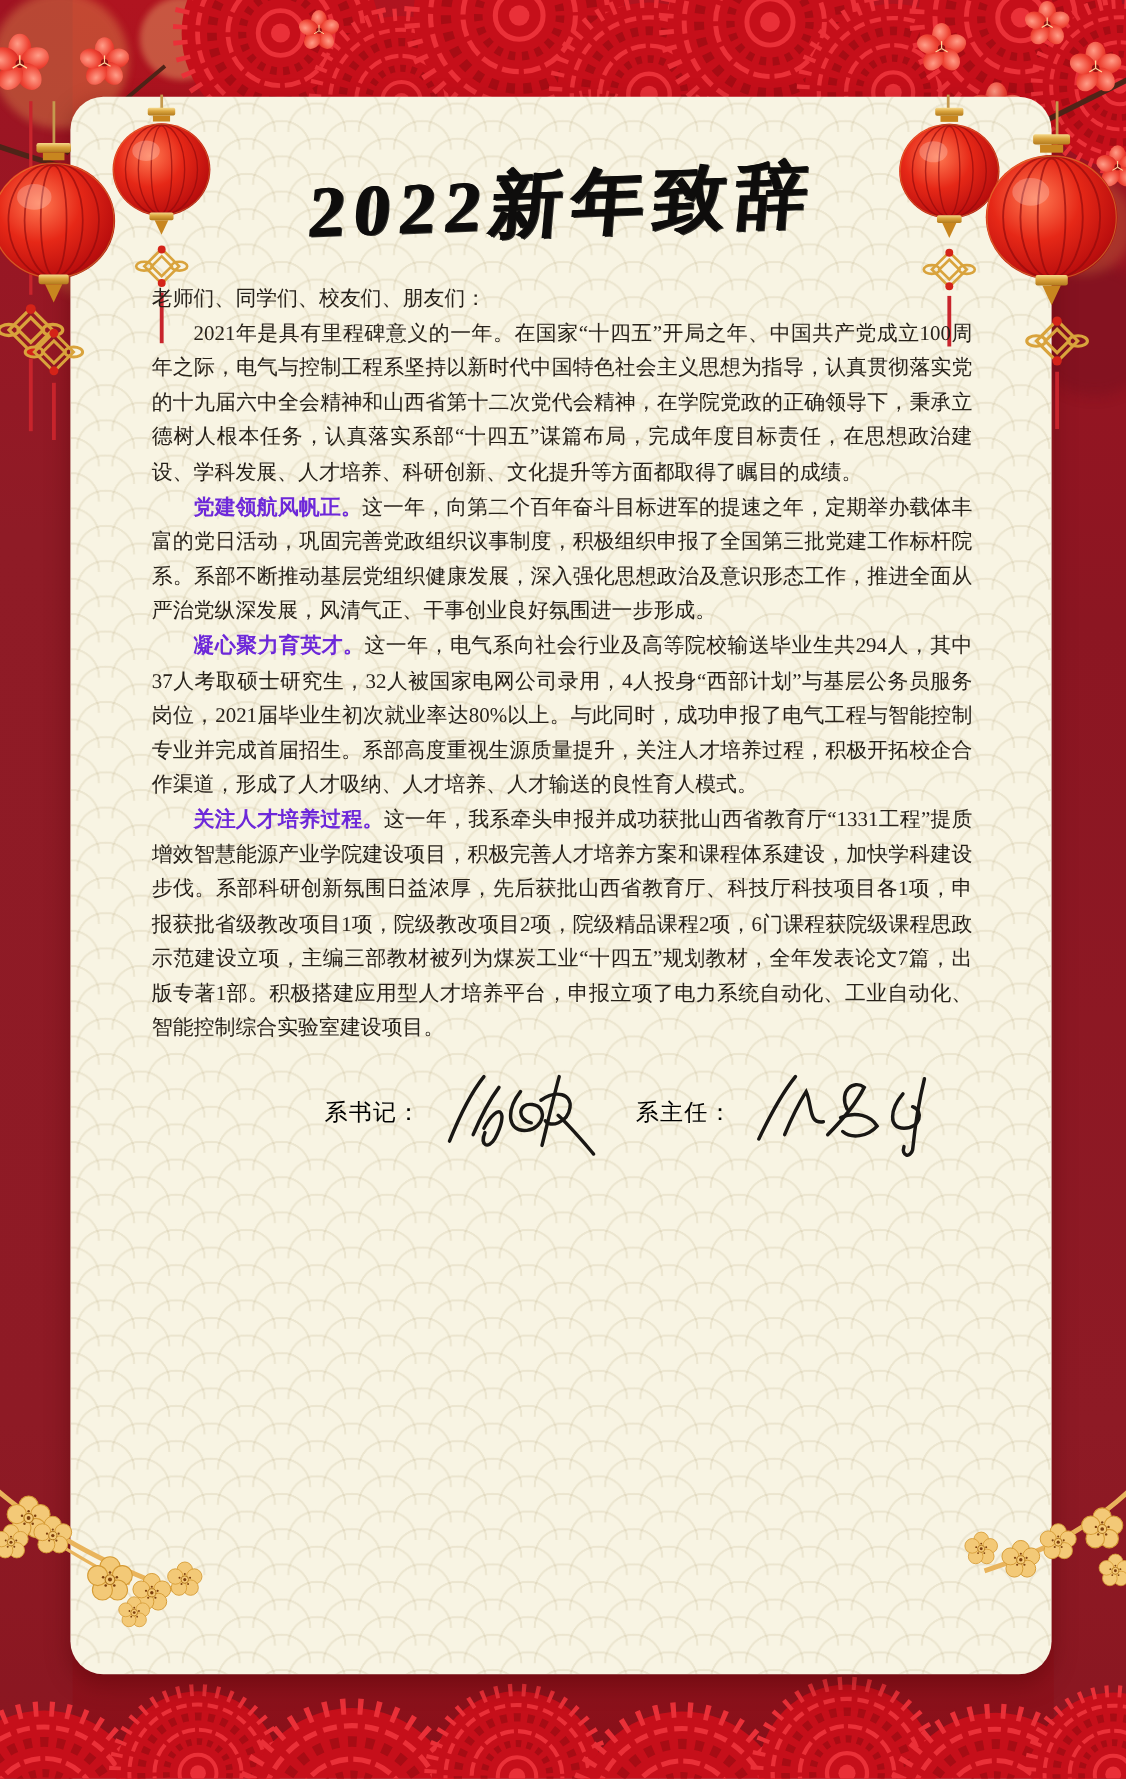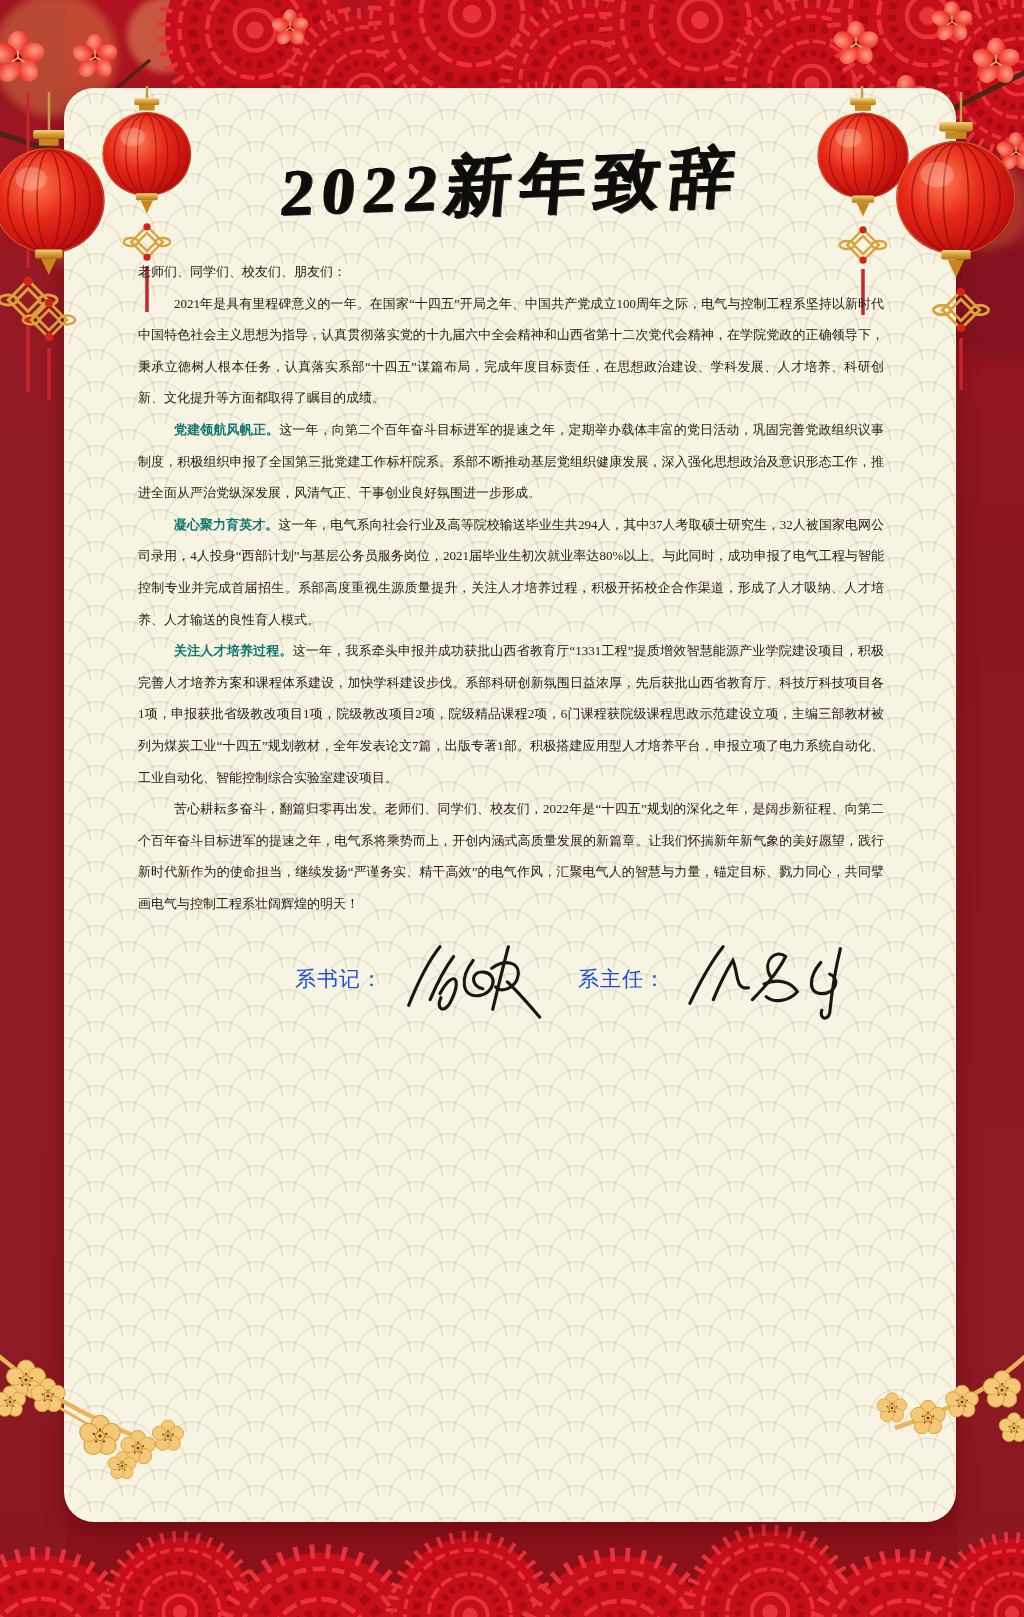--- a/index.html
+++ b/index.html
@@ -15,27 +15,27 @@
   .paper{position:absolute;left:64px;top:88px;width:892px;height:1434px;border-radius:30px;
          background:#f8f4e3;box-shadow:0 8px 22px rgba(70,0,0,.4);overflow:hidden;}
   .paper::before{content:"";position:absolute;inset:0;border-radius:inherit;pointer-events:none;
      background:
        radial-gradient(circle at 50% 100%,transparent 55%,rgba(186,170,128,.20) 56%,rgba(186,170,128,.20) 59%,transparent 60%) 0 0/64px 32px repeat,
        radial-gradient(circle at 50% 100%,transparent 55%,rgba(186,170,128,.20) 56%,rgba(186,170,128,.20) 59%,transparent 60%) 32px 16px/64px 32px repeat;}
   .paper-inner{position:relative;z-index:2;padding:42px 72px 0 74px;}
   .title{margin:10px 0 26px 0;text-align:center;font-size:66px;font-weight:bold;color:#0e0d0c;
          letter-spacing:8px;transform:skewX(-7deg) rotate(-2deg);
          text-shadow:1px 0 0 #0e0d0c,2px 1px 0 rgba(14,13,12,.85);}
-  .bodytext{color:#27211a;font-size:13px;line-height:31.6px;text-align:justify;}
+  .bodytext{color:#27211a;font-size:19px;line-height:31.6px;text-align:justify;}
   .salutation{margin:0;}
   .para{margin:0;text-indent:2em;}
-  .para b{font-weight:bold;color:#0f766e;margin-left:10px;}
+  .para b{font-weight:bold;color:#6d28d9;}
   .sig-row{display:flex;align-items:center;justify-content:flex-end;gap:10px;
            margin:16px 18px 0 0;height:88px;}
-  .sig-label{font-size:21px;color:#1d4ed8;letter-spacing:1px;white-space:nowrap;}
+  .sig-label{font-size:21px;color:#000000;letter-spacing:1px;white-space:nowrap;}
   .sig svg,svg.sig{display:block;}
 </style>
 </head>
 <body>
 
 <div class="page">
 
   <div class="strip-left"></div>
   <div class="strip-right"></div>
 
@@ -183,21 +183,20 @@
 
   <div class="paper">
     <div class="paper-inner">
       <div class="title">2022新年致辞</div>
       <div class="bodytext">
         <p class="salutation">老师们、同学们、校友们、朋友们：</p>
         <p class="para"><b></b><span>2021年是具有里程碑意义的一年。在国家“十四五”开局之年、中国共产党成立100周年之际，电气与控制工程系坚持以新时代中国特色社会主义思想为指导，认真贯彻落实党的十九届六中全会精神和山西省第十二次党代会精神，在学院党政的正确领导下，秉承立德树人根本任务，认真落实系部“十四五”谋篇布局，完成年度目标责任，在思想政治建设、学科发展、人才培养、科研创新、文化提升等方面都取得了瞩目的成绩。</span></p>
         <p class="para"><b>党建领航风帆正。</b><span>这一年，向第二个百年奋斗目标进军的提速之年，定期举办载体丰富的党日活动，巩固完善党政组织议事制度，积极组织申报了全国第三批党建工作标杆院系。系部不断推动基层党组织健康发展，深入强化思想政治及意识形态工作，推进全面从严治党纵深发展，风清气正、干事创业良好氛围进一步形成。</span></p>
         <p class="para"><b>凝心聚力育英才。</b><span>这一年，电气系向社会行业及高等院校输送毕业生共294人，其中37人考取硕士研究生，32人被国家电网公司录用，4人投身“西部计划”与基层公务员服务岗位，2021届毕业生初次就业率达80%以上。与此同时，成功申报了电气工程与智能控制专业并完成首届招生。系部高度重视生源质量提升，关注人才培养过程，积极开拓校企合作渠道，形成了人才吸纳、人才培养、人才输送的良性育人模式。</span></p>
         <p class="para"><b>关注人才培养过程。</b><span>这一年，我系牵头申报并成功获批山西省教育厅“1331工程”提质增效智慧能源产业学院建设项目，积极完善人才培养方案和课程体系建设，加快学科建设步伐。系部科研创新氛围日益浓厚，先后获批山西省教育厅、科技厅科技项目各1项，申报获批省级教改项目1项，院级教改项目2项，院级精品课程2项，6门课程获院级课程思政示范建设立项，主编三部教材被列为煤炭工业“十四五”规划教材，全年发表论文7篇，出版专著1部。积极搭建应用型人才培养平台，申报立项了电力系统自动化、工业自动化、智能控制综合实验室建设项目。</span></p>
-        <p class="para"><b></b><span>苦心耕耘多奋斗，翻篇归零再出发。老师们、同学们、校友们，2022年是“十四五”规划的深化之年，是阔步新征程、向第二个百年奋斗目标进军的提速之年，电气系将乘势而上，开创内涵式高质量发展的新篇章。让我们怀揣新年新气象的美好愿望，践行新时代新作为的使命担当，继续发扬“严谨务实、精干高效”的电气作风，汇聚电气人的智慧与力量，锚定目标、戮力同心，共同擘画电气与控制工程系壮阔辉煌的明天！</span></p>
       </div>
 
       <div class="sig-row">
         <span class="sig-label">系书记：</span>
         <svg class="sig" width="175" height="88" viewBox="0 0 175 90" fill="none" stroke="#191714" stroke-width="3.2" stroke-linecap="round">
           <path d="M14 72 Q30 32 46 12"></path>
           <path d="M36 66 Q48 38 60 22"></path>
           <path d="M46 60 C60 34 70 44 56 70 C50 80 42 76 47 64"></path>
           <path d="M80 26 C66 44 68 64 86 62 C102 60 106 40 91 38 C78 36 76 52 90 55"></path>
           <path d="M116 12 C110 34 105 56 100 76"></path>

